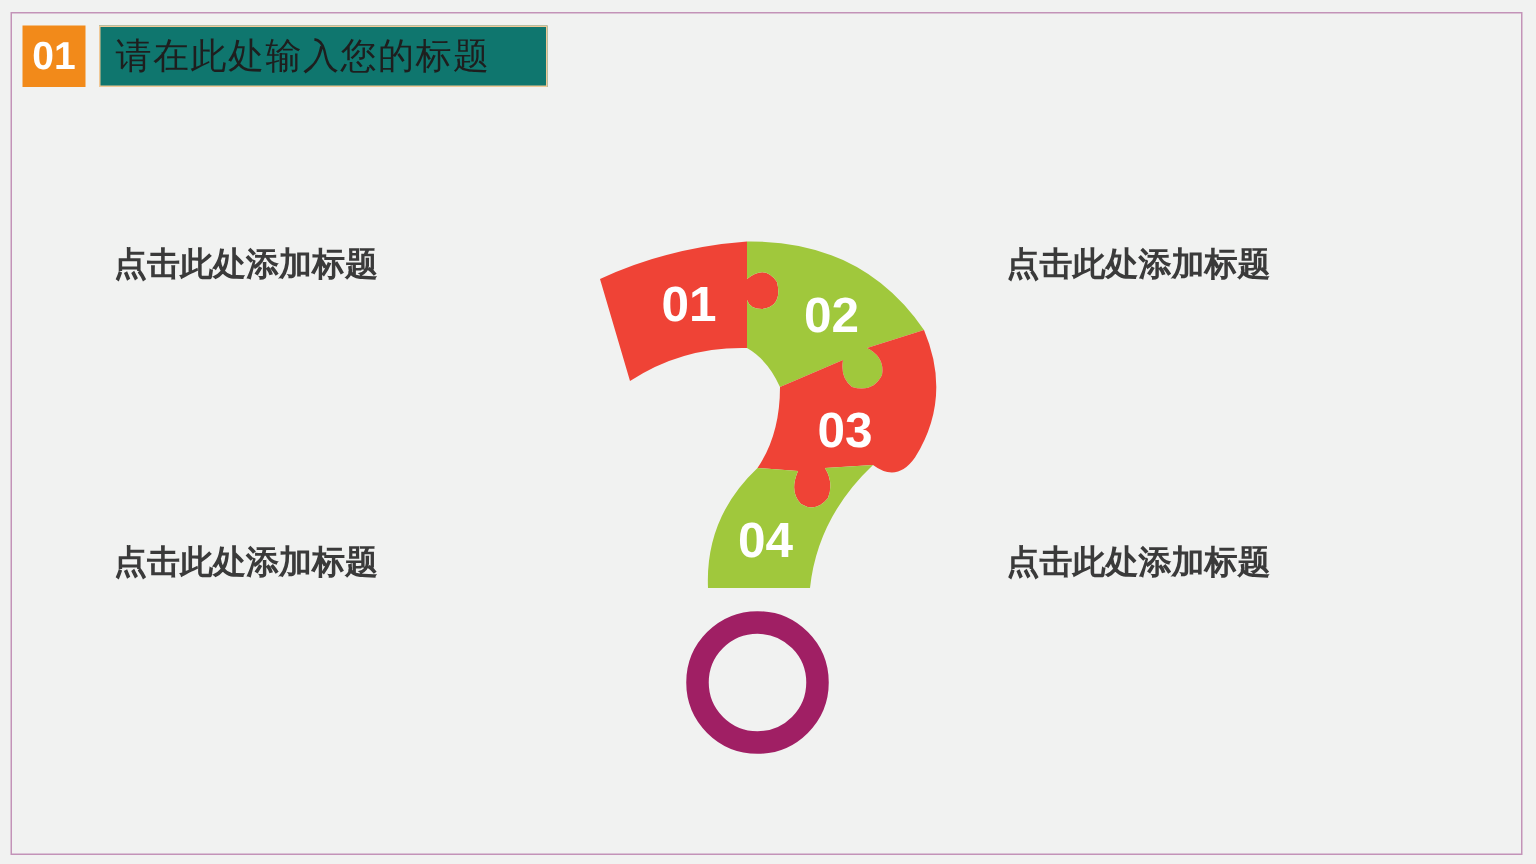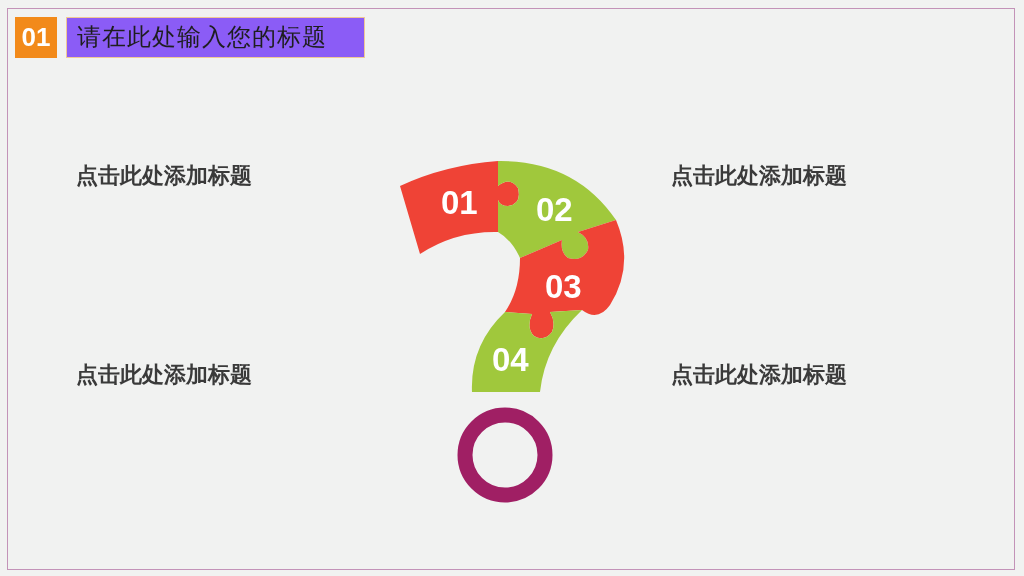--- a/index.html
+++ b/index.html
@@ -41,21 +41,21 @@
       text-align: center;
     }
     .title-box {
       position: absolute;
       left: 66px;
       top: 17px;
       width: 299px;
       height: 41px;
       border: 1px solid #f0c896;
       box-sizing: border-box;
-      background: #8b5cf6;
+      background: #0f766e;
       color: #1e1e1e;
       font-size: 24px;
       line-height: 39px;
       padding-left: 10px;
       letter-spacing: 1px;
       white-space: nowrap;
     }
     .subtitle {
       position: absolute;
       font-size: 22px;

